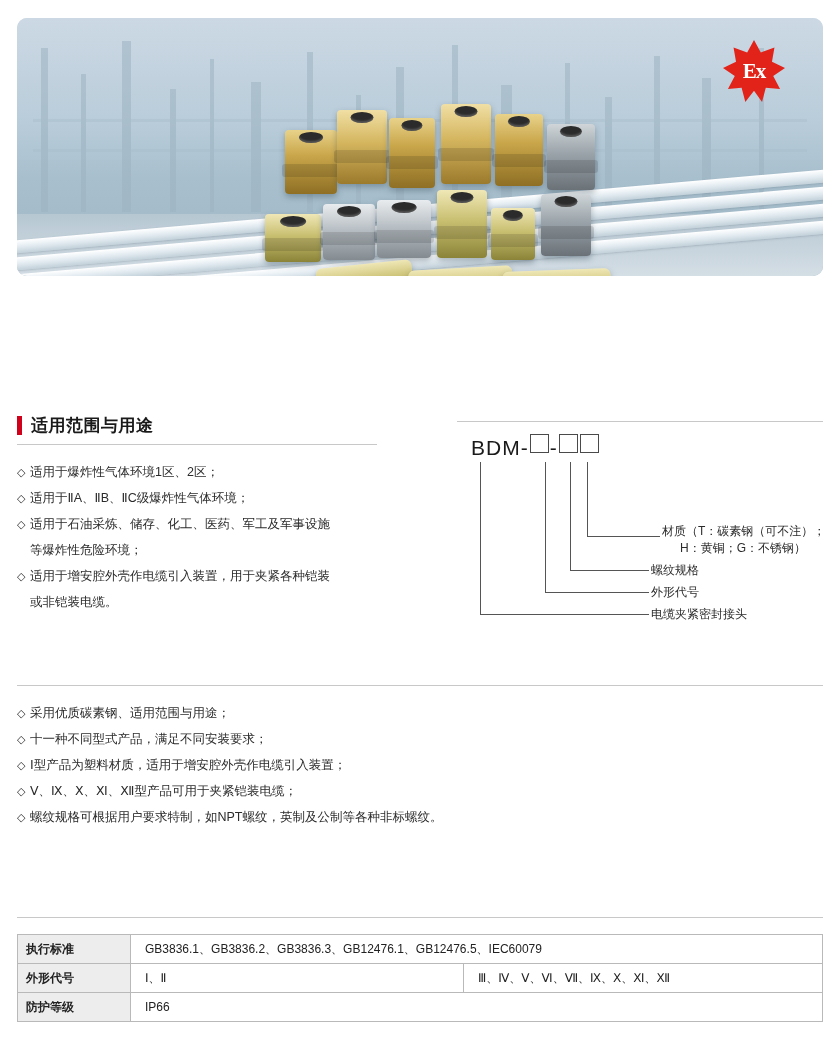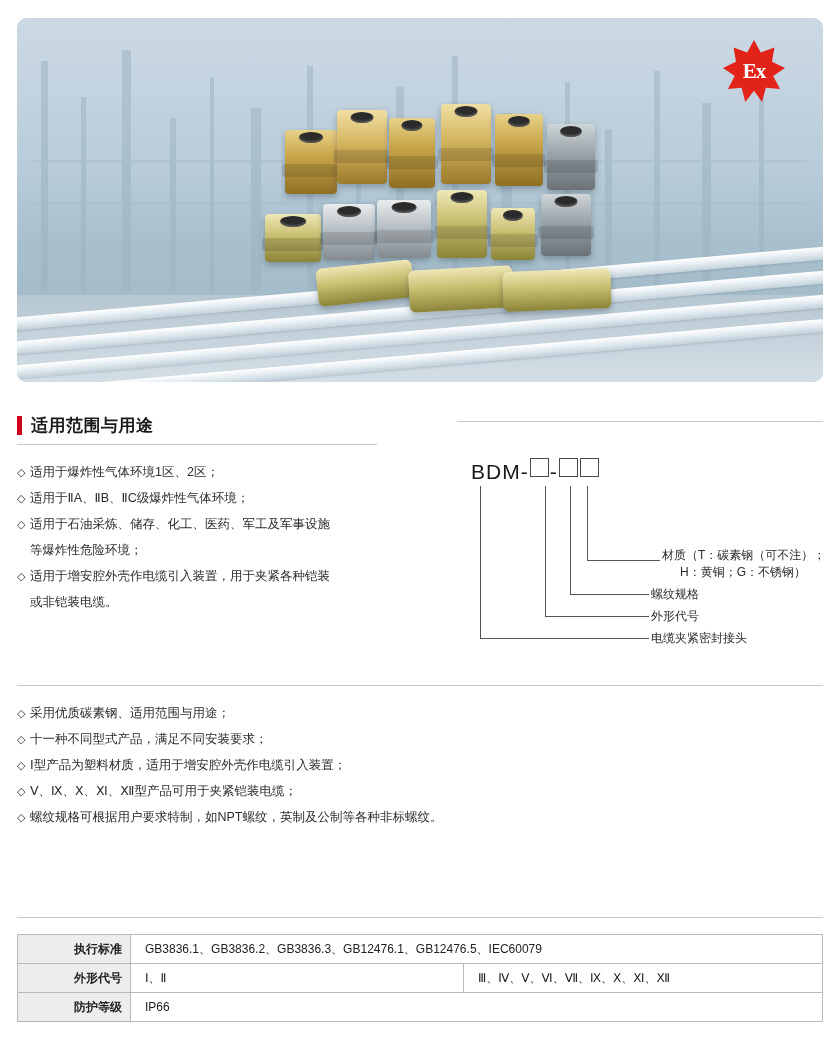--- a/index.html
+++ b/index.html
@@ -15,21 +15,21 @@
     position: relative;
     overflow: hidden;
   }
 
   
   .hero {
     position: absolute;
     left: 17px;
     top: 18px;
     width: 806px;
-    height: 364px;
+    height: 258px;
     border-radius: 10px;
     overflow: hidden;
     background: linear-gradient(180deg, #c9d7e2 0%, #b9ccd9 38%, #a8bfcd 62%, #9fb9c7 100%);
   }
   .hero-sky {
     position: absolute;
     left: 0; top: 0; right: 0; height: 55%;
     background: linear-gradient(180deg, #ccd9e4 0%, #bacdda 70%, #aec4d2 100%);
   }
   .hero-plant {
@@ -171,21 +171,21 @@
     width: 13px;
     font-size: 11px;
     color: #2b2b2b;
     line-height: 22px;
   }
   .bullets .li .t { flex: 1 1 auto; }
 
   
   .model {
     position: relative;
-    margin-top: 36px;
+    margin-top: 12px;
     height: 190px;
     font-size: 12.5px;
   }
   .model .code {
     position: absolute;
     left: 14px;
     top: 0;
     font-size: 21px;
     letter-spacing: 1px;
     color: #1a1a1a;
@@ -239,21 +239,21 @@
   }
   table.ptable td {
     border: 1px solid #b9b9b9;
     padding: 6px 8px;
     line-height: 16px;
   }
   table.ptable td.k {
     width: 96px;
     background: #ededed;
     font-weight: bold;
-    text-align: right;
+    text-align: left;
     white-space: nowrap;
   }
   table.ptable td.v { background: #fff; padding-left: 14px; }
 </style>
 </head>
 <body>
 
 <div class="hero">
   <div class="hero-sky"></div>
 

